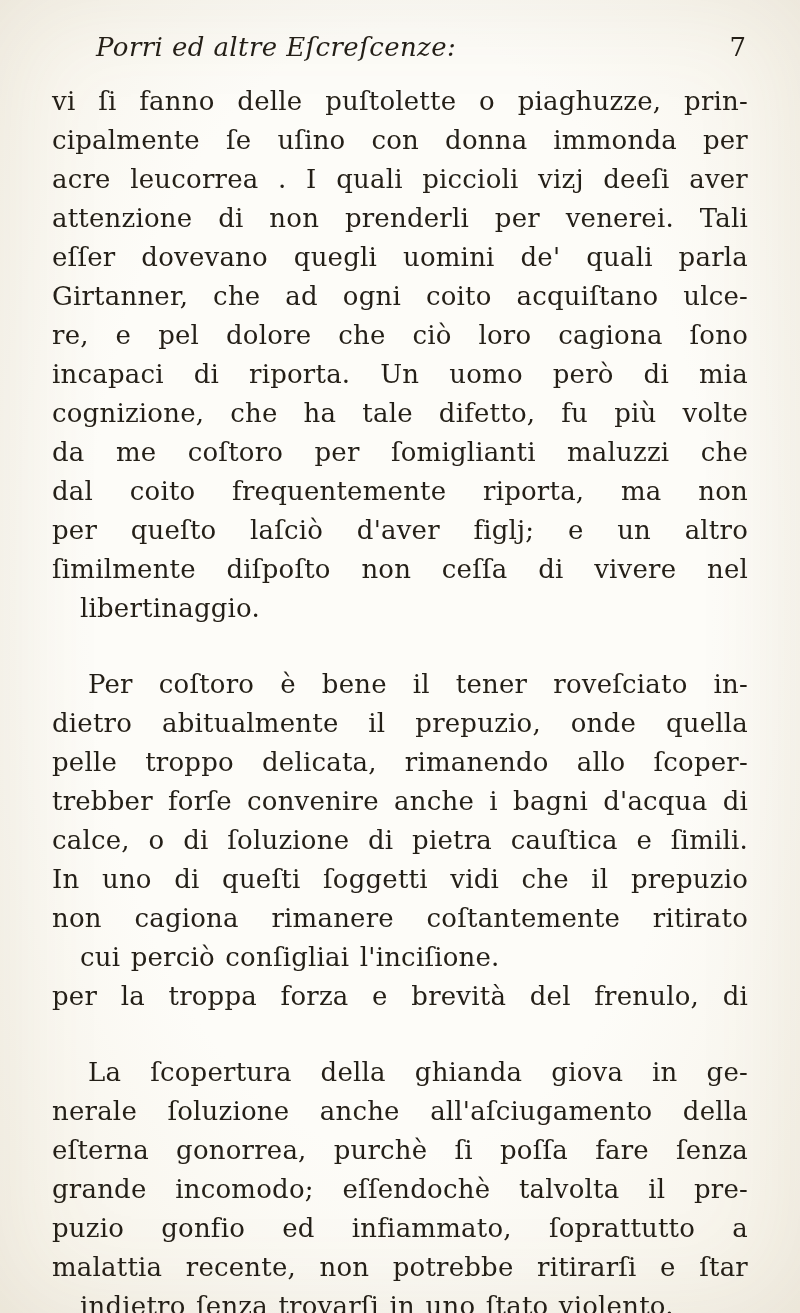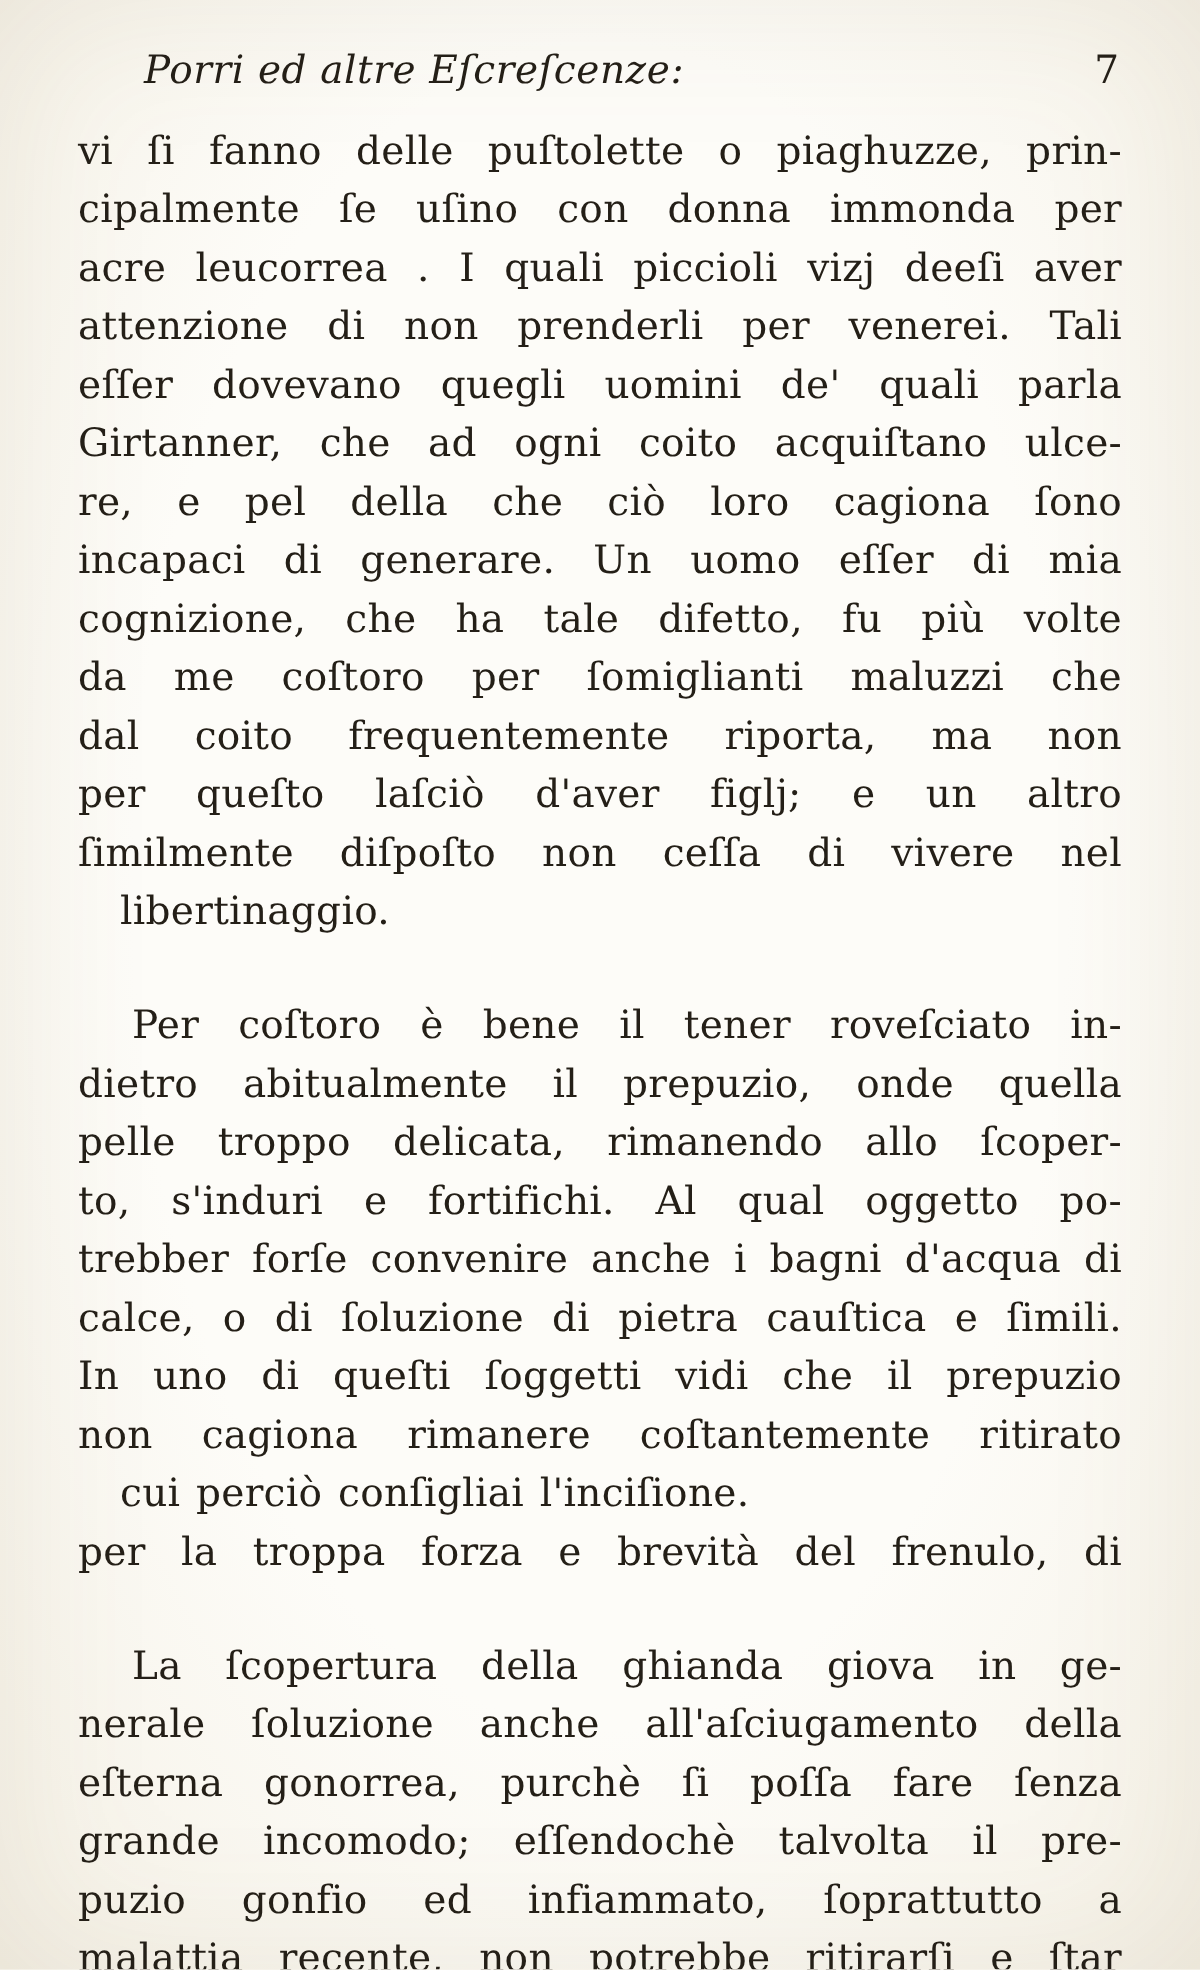--- a/index.html
+++ b/index.html
@@ -67,34 +67,33 @@
   </div>
 
   <div class="body">
       <div class="para">
         <div class="line">vi ſi fanno delle puſtolette o piaghuzze, prin-</div>
         <div class="line">cipalmente ſe uſino con donna immonda per</div>
         <div class="line">acre leucorrea . I quali piccioli vizj deeſi aver</div>
         <div class="line">attenzione di non prenderli per venerei. Tali</div>
         <div class="line">eſſer dovevano quegli uomini de' quali parla</div>
         <div class="line">Girtanner, che ad ogni coito acquiſtano ulce-</div>
-        <div class="line">re, e pel della che ciò loro cagiona ſono</div>
-        <div class="line">incapaci di generare. Un uomo eſſer di mia</div>
+        <div class="line">re, e pel dolore che ciò loro cagiona ſono</div>
+        <div class="line">incapaci di riporta. Un uomo però di mia</div>
         <div class="line">cognizione, che ha tale difetto, fu più volte</div>
         <div class="line">da me coſtoro per ſomiglianti maluzzi che</div>
         <div class="line">dal coito frequentemente riporta, ma non</div>
         <div class="line">per queſto laſciò d'aver figlj; e un altro</div>
         <div class="line">ſimilmente diſpoſto non ceſſa di vivere nel</div>
         <div class="line last">libertinaggio.</div>
       </div>
       <div class="para indent">
         <div class="line">Per coſtoro è bene il tener roveſciato in-</div>
         <div class="line">dietro abitualmente il prepuzio, onde quella</div>
         <div class="line">pelle troppo delicata, rimanendo allo ſcoper-</div>
-        <div class="line">to, s'induri e fortifichi. Al qual oggetto po-</div>
         <div class="line">trebber forſe convenire anche i bagni d'acqua di</div>
         <div class="line">calce, o di ſoluzione di pietra cauſtica e ſimili.</div>
         <div class="line">In uno di queſti ſoggetti vidi che il prepuzio</div>
         <div class="line">non cagiona rimanere coſtantemente ritirato</div>
         <div class="line last">cui perciò conſigliai l'inciſione.</div>
         <div class="line">per la troppa forza e brevità del frenulo, di</div>
       </div>
       <div class="para indent">
         <div class="line">La ſcopertura della ghianda giova in ge-</div>
         <div class="line">nerale ſoluzione anche all'aſciugamento della</div>

